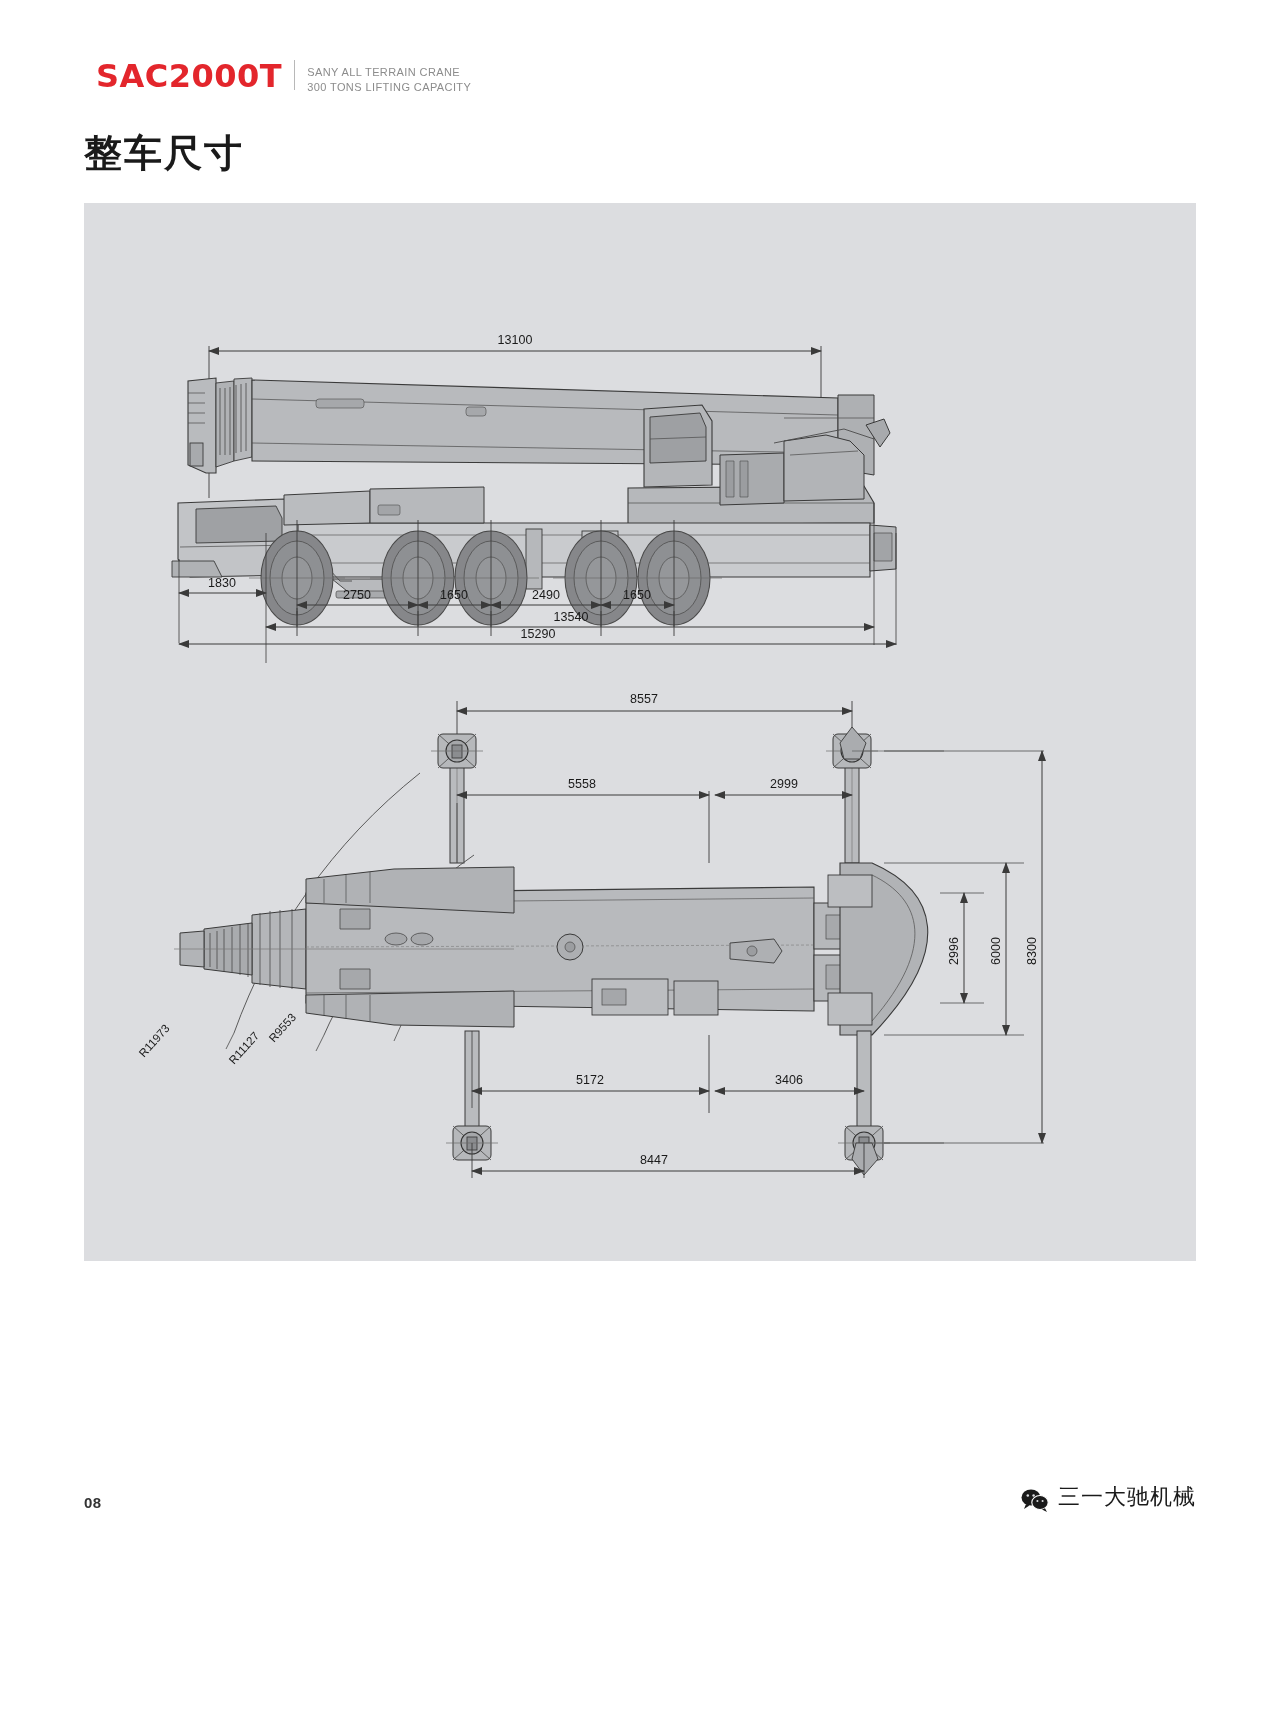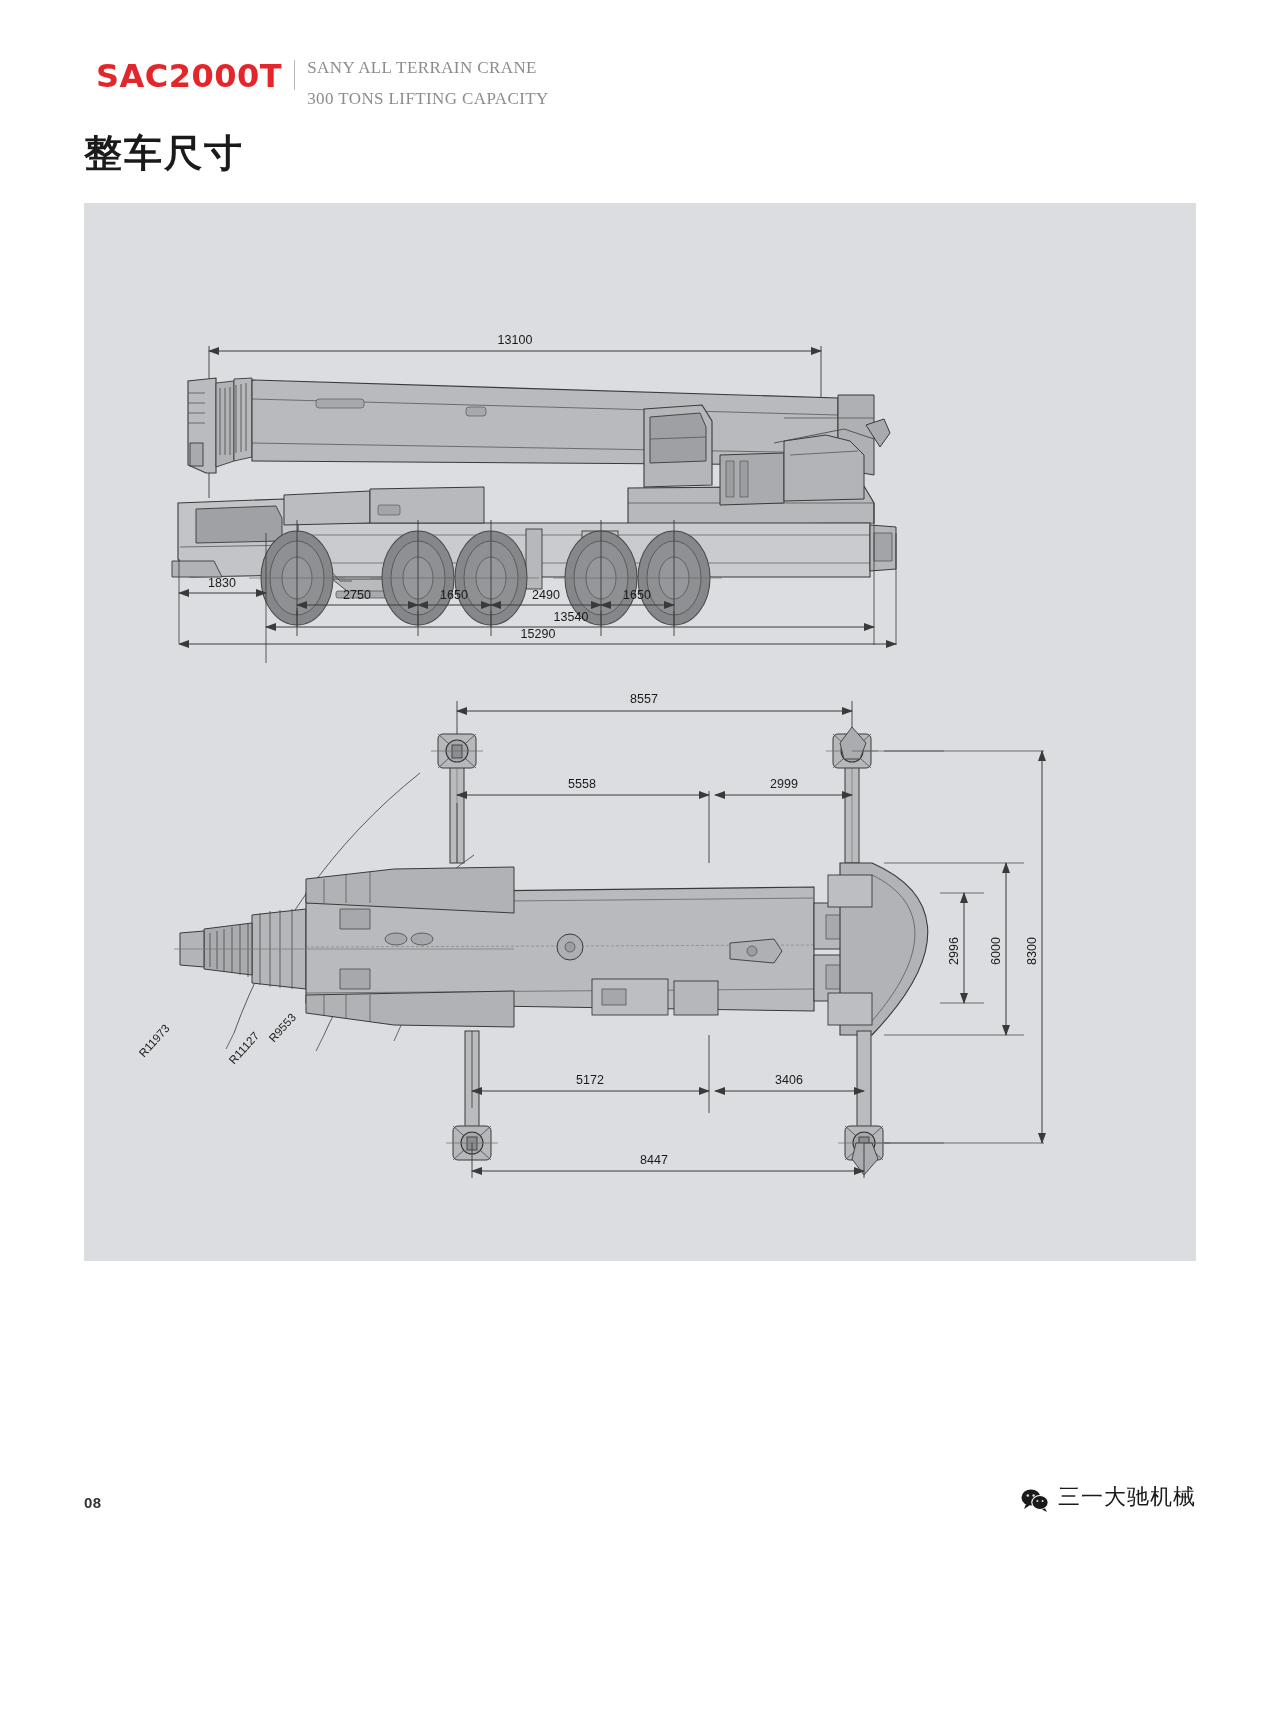--- a/index.html
+++ b/index.html
@@ -34,27 +34,26 @@
     height: 30px;
     background: #b8b8b8;
     margin: 0 12px;
   }
   .brand-sub {
     display: flex;
     flex-direction: column;
     justify-content: center;
   }
   .brand-sub span {
-    font-size: 17px;
+    font-size: 11px;
     color: #8c8c8c;
     letter-spacing: 0.4px;
     line-height: 1.35;
-    font-family: Liberation Serif, serif;
+    font-family: Liberation Sans, sans-serif;
     white-space: nowrap;
-    margin-top: 8px;
   }
 
   
   .section-title {
     position: absolute;
     left: 84px;
     top: 128px;
     font-size: 38px;
     font-weight: bold;
     color: #1a1a1a;

